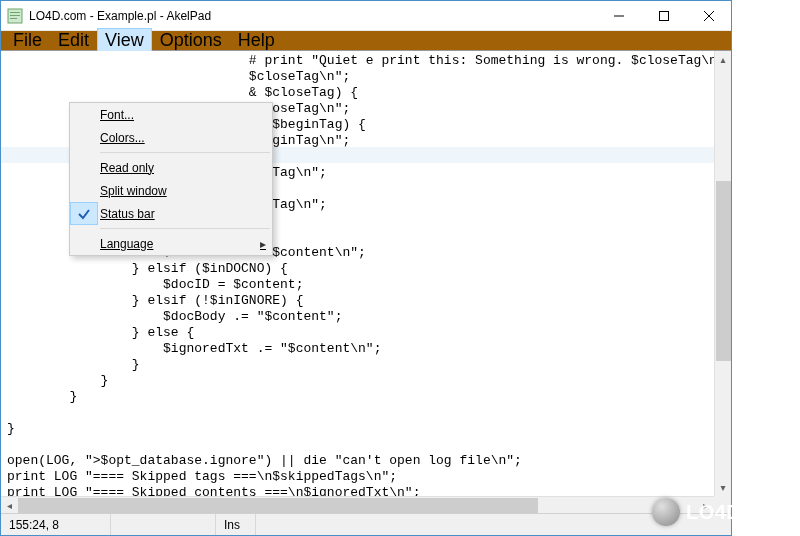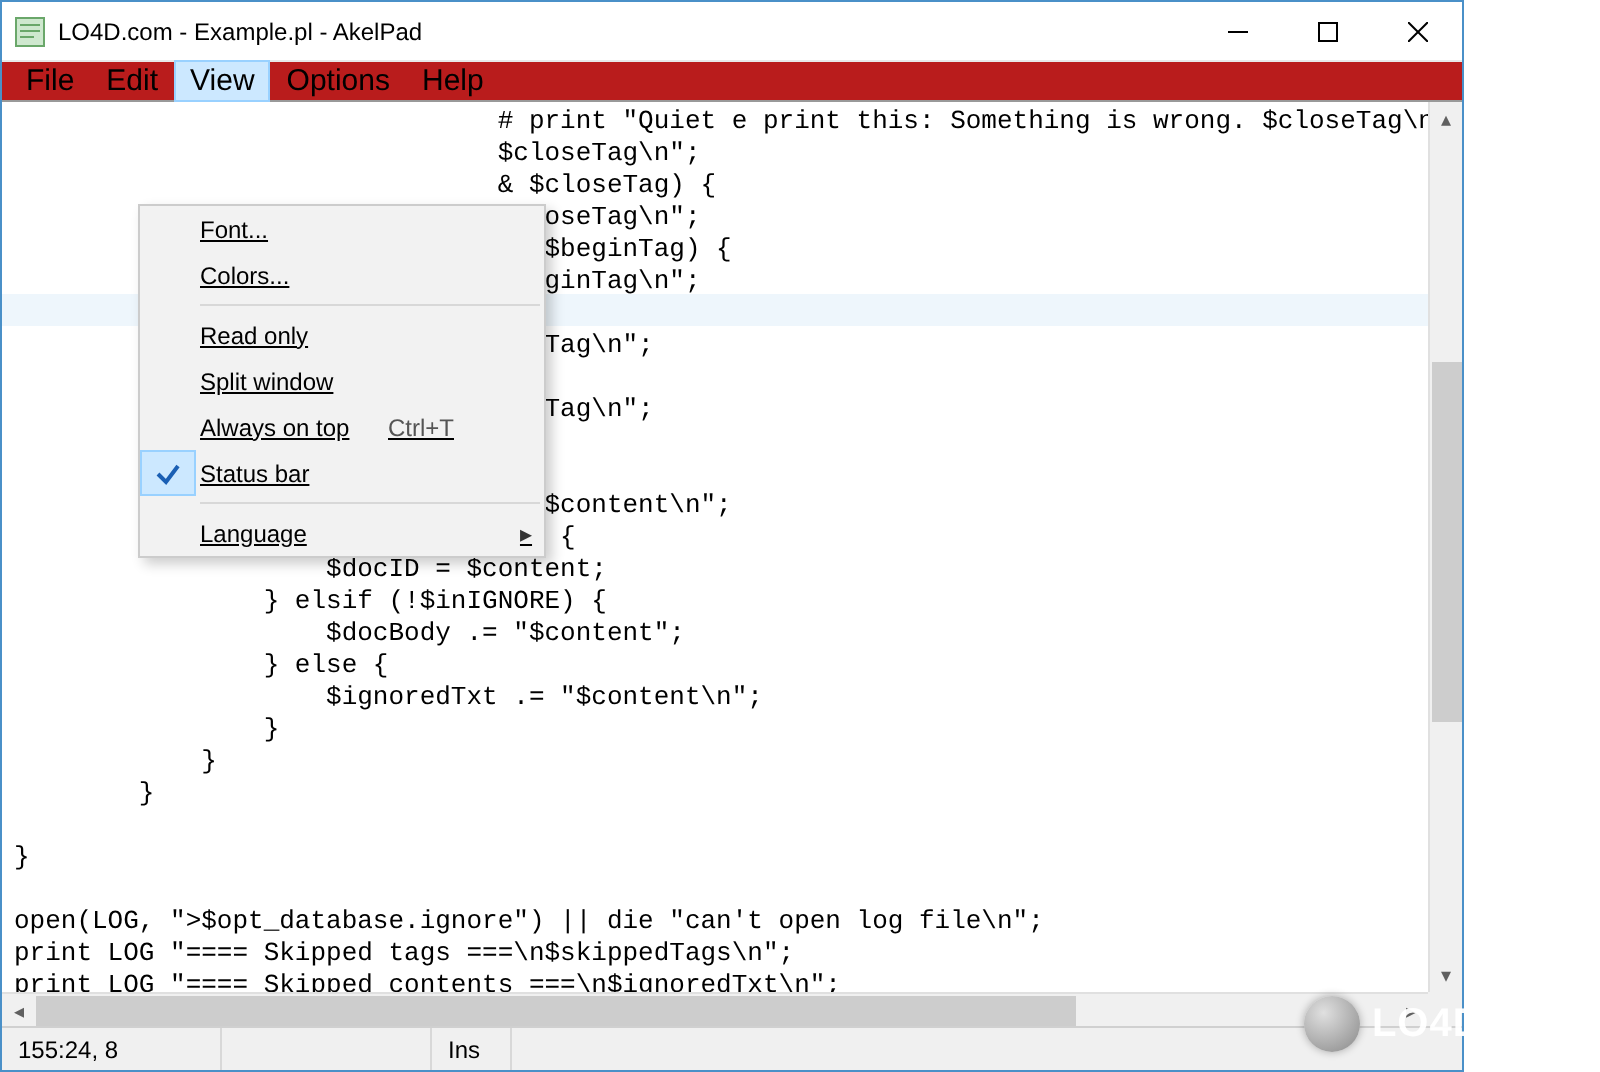--- a/index.html
+++ b/index.html
@@ -48,26 +48,26 @@
     height: 100%;
     display: flex;
     align-items: center;
     justify-content: center;
     font-size: 12px;
     color: #000;
   }
   .win-btn svg{display:block}
   .menubar {
     height: 20px;
-    background: #b91c1c;
+    background: #a16207;
     display: flex;
     align-items: center;
     padding: 0 4px;
     border-bottom: 1px solid #999;
-    font-size: 15px;
+    font-size: 18px;
   }
   .menu-item {
     padding: 2px 8px;
     cursor: default;
   }
   .menu-item.active {
     background: #cce8ff;
     border: 1px solid #99d1ff;
     padding: 1px 7px;
   }
@@ -301,26 +301,20 @@
           <span class="lbl">Read only</span>
           <span class="accel"></span>
           <span class="sub"></span>
         </div>
         <div class="dropdown-item">
           <span class="chk"></span>
           <span class="lbl">Split window</span>
           <span class="accel"></span>
           <span class="sub"></span>
         </div>
-        <div class="dropdown-item">
-          <span class="chk"></span>
-          <span class="lbl">Always on top</span>
-          <span class="accel">Ctrl+T</span>
-          <span class="sub"></span>
-        </div>
         <div class="dropdown-item highlight">
           <span class="chk">
             <svg class="checkmark" viewBox="0 0 14 14">
               <polyline points="2,7 6,11 12,3" fill="none" stroke="#1a5fb4" stroke-width="2"></polyline>
             </svg>
           </span>
           <span class="lbl">Status bar</span>
           <span class="accel"></span>
           <span class="sub"></span>
         </div>

